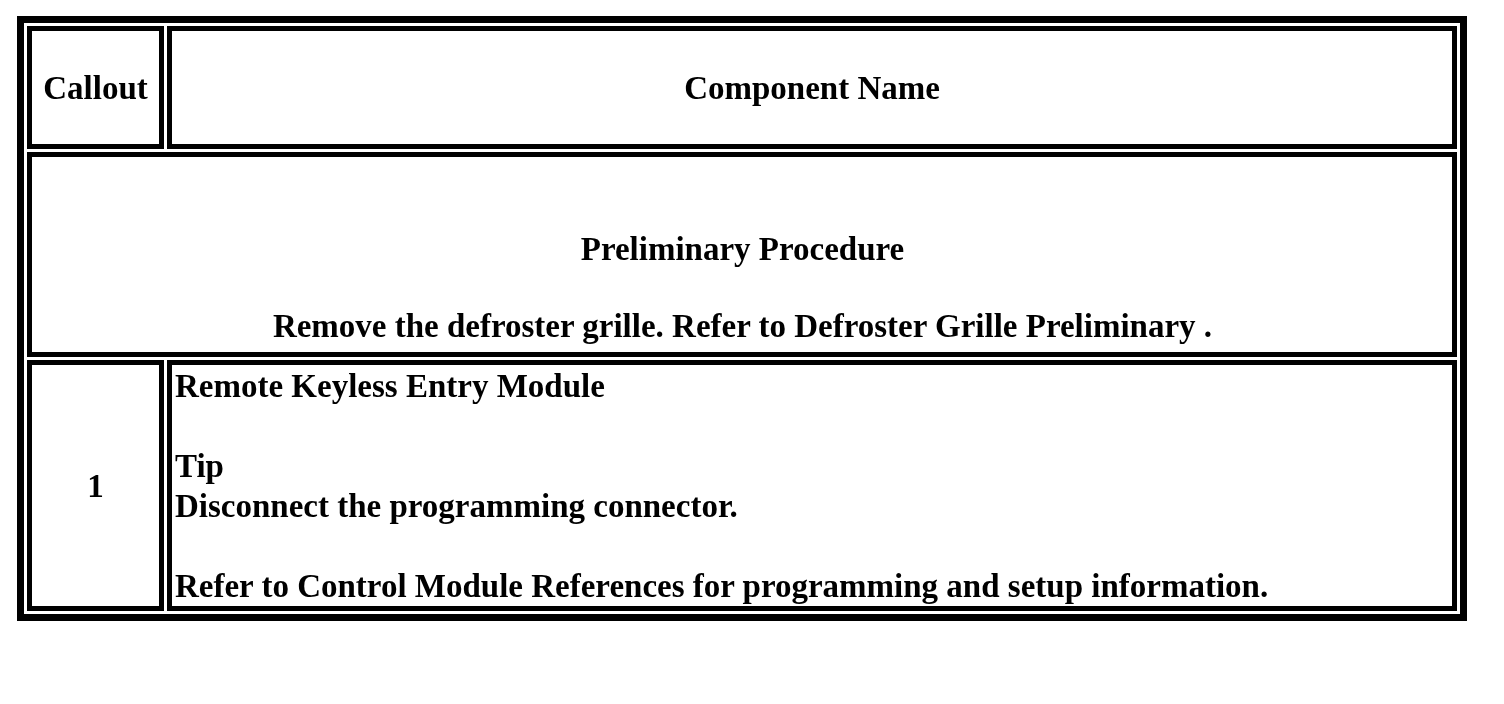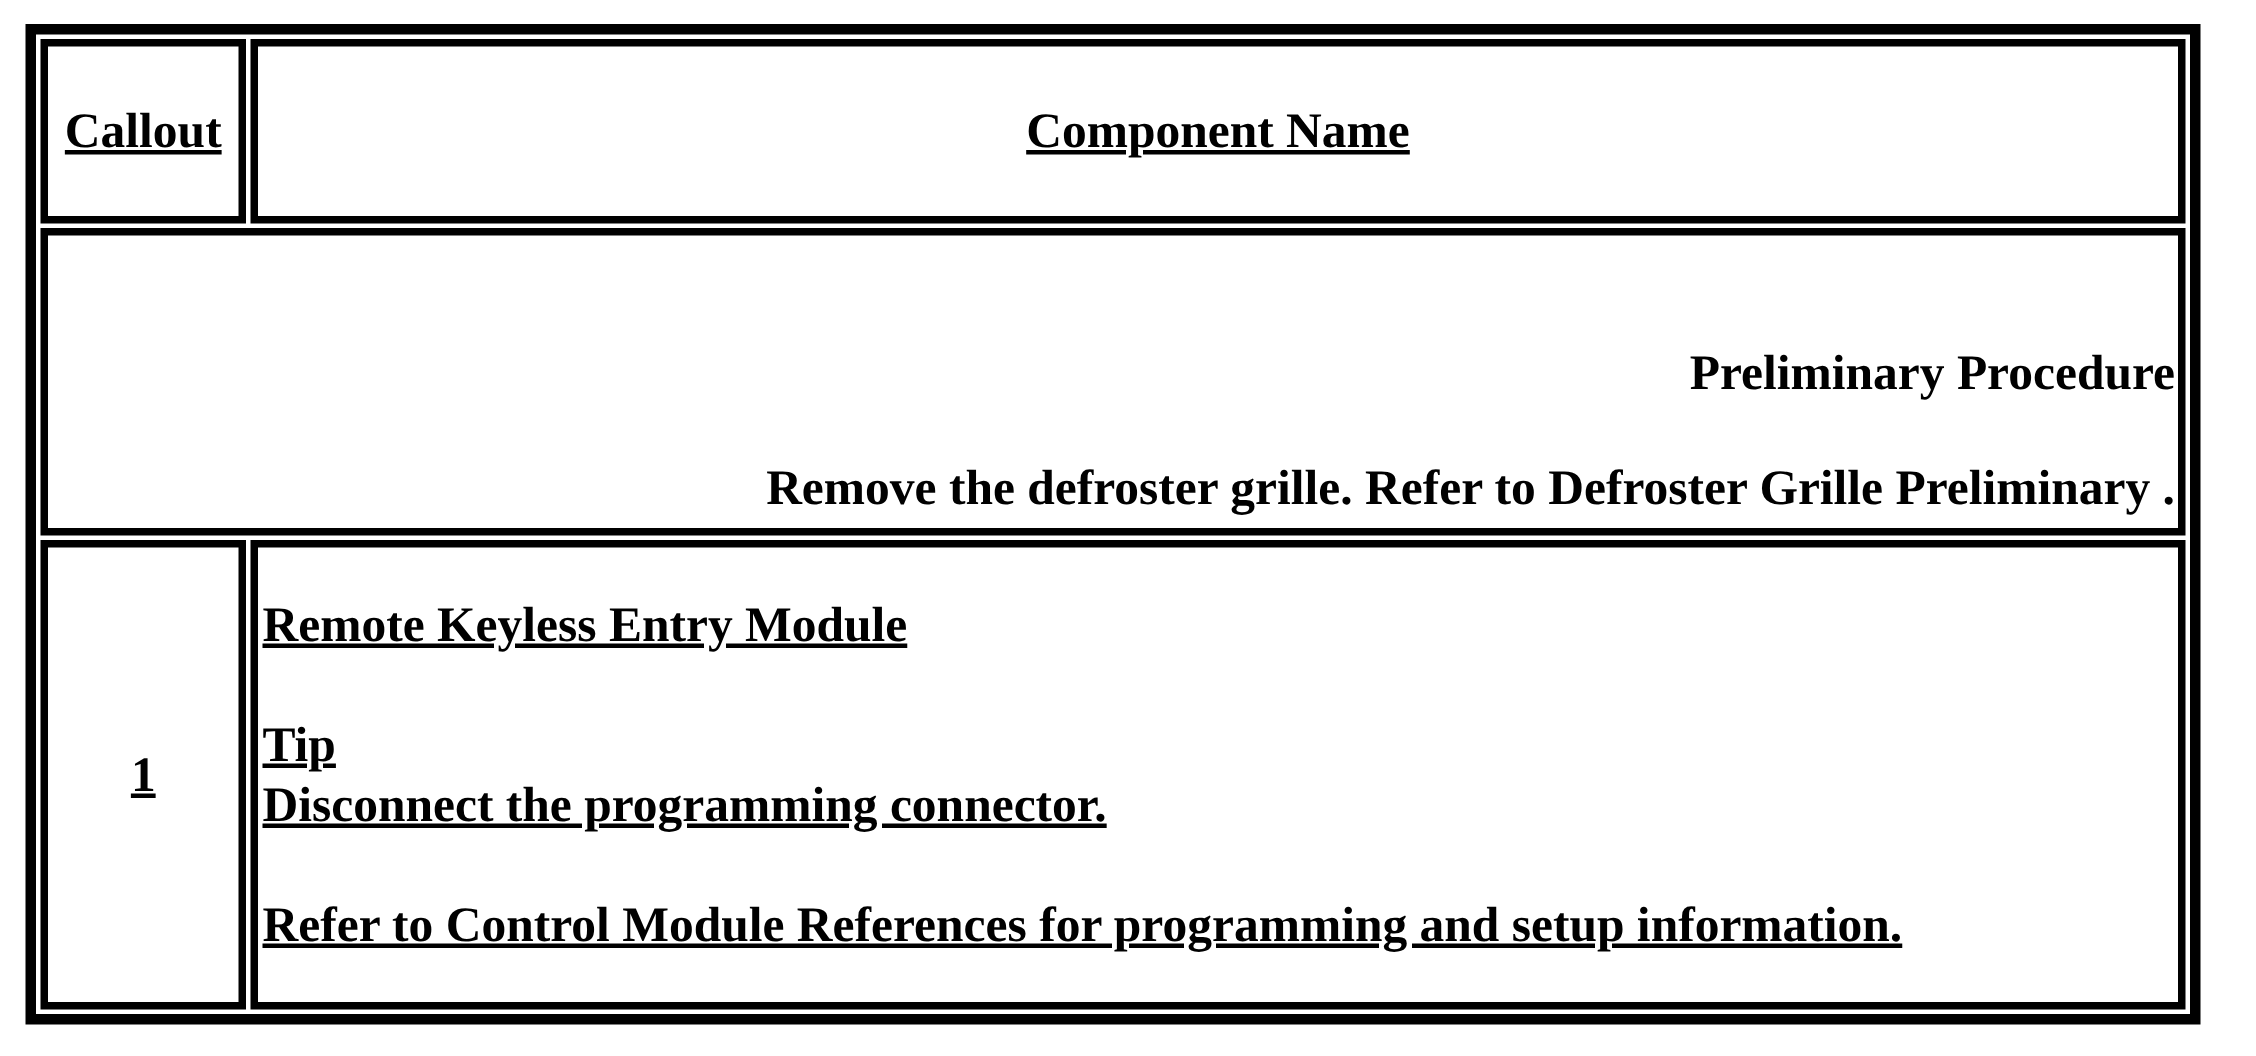--- a/index.html
+++ b/index.html
@@ -28,31 +28,31 @@
   }
   .doc-table td {
     border: 5px solid #000000;
     box-sizing: border-box;
     padding: 0 2px;
     background: #ffffff;
     overflow: hidden;
   }
   col.callout-col { width: 137px; }
 
-  tr.header-row td { height: 123px; vertical-align: middle; text-align: center; text-decoration: underline; }
+  tr.header-row td { height: 123px; vertical-align: middle; text-align: center; }
 
   tr.preliminary-row td {
     height: 205px;
     vertical-align: bottom;
-    text-align: right;
+    text-align: center;
     padding: 0 2px 6px 3px;
   }
   .preliminary-instruction { margin-top: 37px; }
 
-  tr.component-row td { height: 313px; text-decoration: underline; }
+  tr.component-row td { height: 251px; }
   tr.component-row td.callout-cell {
     vertical-align: middle;
     text-align: center;
   }
   tr.component-row td.component-cell {
     vertical-align: middle;
     text-align: left;
     padding-left: 3px;
   }
   .tip-label { margin-top: 40px; }

